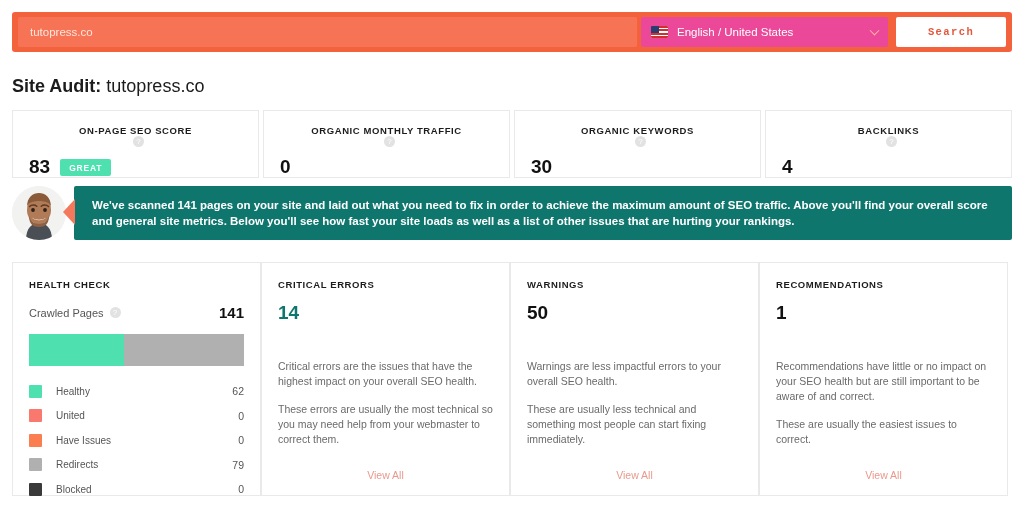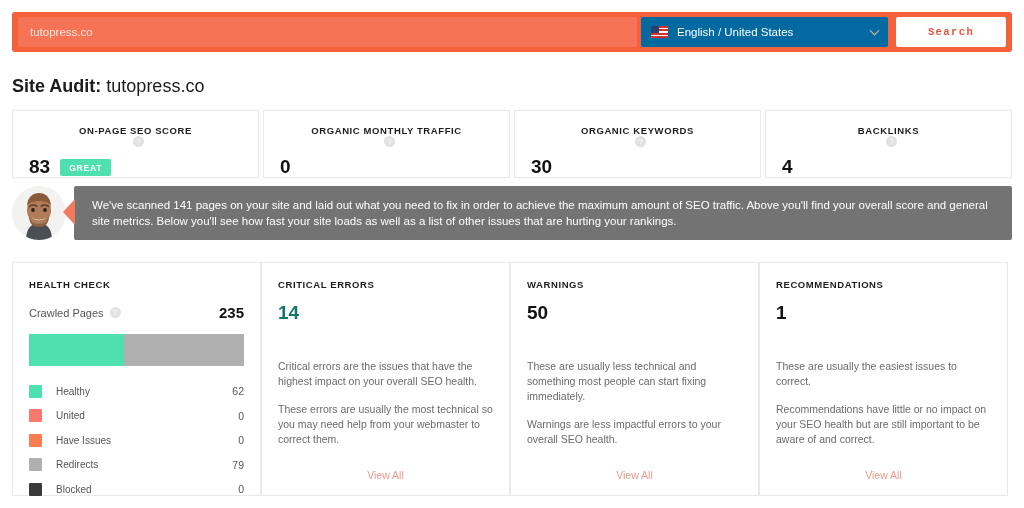--- a/index.html
+++ b/index.html
@@ -28,21 +28,21 @@
     color: #ffffff;
     font-family: "Liberation Sans", sans-serif;
     font-size: 11.5px;
     padding: 0 12px;
     border-radius: 2px;
   }
   .search-input::placeholder { color: #ffe6de; opacity: 1; }
 
   .lang-select {
     width: 247px; height: 30px;
-    background: #0369a1;
+    background: #ec4899;
     display: flex; align-items: center;
     padding: 0 10px;
     margin-left: 4px;
     border-radius: 2px;
     position: relative;
   }
   .flag {
     width: 17px; height: 12px;
     margin-right: 9px;
     position: relative; overflow: hidden;
@@ -264,34 +264,34 @@
           <path d="M15 21 C15 11 21 7 27 7 C33 7 39 11 39 21 C39 17 33 15 27 15 C21 15 15 17 15 21 Z" fill="#8a5a39"></path>
           <path d="M17 30 C17 38 21 41 27 41 C33 41 37 38 37 30 C35 36 31 38 27 38 C23 38 19 36 17 30 Z" fill="#8f6042"></path>
           <ellipse cx="21" cy="24" rx="1.9" ry="2.1" fill="#2a2018"></ellipse>
           <ellipse cx="33" cy="24" rx="1.9" ry="2.1" fill="#2a2018"></ellipse>
           <path d="M17.5 20.5 C19.5 18.5 23 18.5 24.8 20.2" stroke="#5a3a24" stroke-width="1.5" fill="none" stroke-linecap="round"></path>
           <path d="M29.2 20.2 C31 18.5 34.5 18.5 36.5 20.5" stroke="#5a3a24" stroke-width="1.5" fill="none" stroke-linecap="round"></path>
           <path d="M20 31.5 C23 34.5 31 34.5 34 31.5 C32 35 22 35 20 31.5 Z" fill="#ffffff"></path>
         </g>
       </svg>
     </div>
-    <div class="bubble" style="background: #737373;">
+    <div class="bubble" style="background: #0f766e; font-weight: bold;">
       <p>We've scanned 141 pages on your site and laid out what you need to fix in order to achieve the maximum amount of SEO traffic. Above you'll find your overall score and general site metrics. Below you'll see how fast your site loads as well as a list of other issues that are hurting your rankings.</p>
     </div>
   </div>
 
   <div class="panels">
 
     <div class="panel">
       <div class="panel-title">HEALTH CHECK</div>
 
       <div class="crawled-row">
         <span class="crawled-label">Crawled Pages</span>
         <span class="help-icon">?</span>
-        <span class="crawled-val">235</span>
+        <span class="crawled-val">141</span>
       </div>
 
       <div class="stackbar" id="stackbar">
           <div class="seg" style="width: 43.9716%; background: rgb(79, 224, 176);"></div>
           <div class="seg" style="width: 56.0284%; background: rgb(176, 176, 176);"></div>
         </div>
 
       <div class="legend" id="health-legend">
           <div class="legend-row">
             <span class="sw" style="background: rgb(79, 224, 176);"></span>
@@ -328,30 +328,30 @@
         <p>Critical errors are the issues that have the highest impact on your overall SEO health.</p>
         <p>These errors are usually the most technical so you may need help from your webmaster to correct them.</p>
       </div>
       <a class="view-all">View All</a>
     </div>
 
     <div class="panel">
       <div class="panel-title">WARNINGS</div>
       <div class="panel-count" style="color: rgb(17, 17, 17);">50</div>
       <div class="panel-body">
+        <p>Warnings are less impactful errors to your overall SEO health.</p>
         <p>These are usually less technical and something most people can start fixing immediately.</p>
-        <p>Warnings are less impactful errors to your overall SEO health.</p>
       </div>
       <a class="view-all">View All</a>
     </div>
 
     <div class="panel">
       <div class="panel-title">RECOMMENDATIONS</div>
       <div class="panel-count" style="color: rgb(17, 17, 17);">1</div>
       <div class="panel-body">
+        <p>Recommendations have little or no impact on your SEO health but are still important to be aware of and correct.</p>
         <p>These are usually the easiest issues to correct.</p>
-        <p>Recommendations have little or no impact on your SEO health but are still important to be aware of and correct.</p>
       </div>
       <a class="view-all">View All</a>
     </div>
 
   </div>
 </div>
 
 </body></html>

